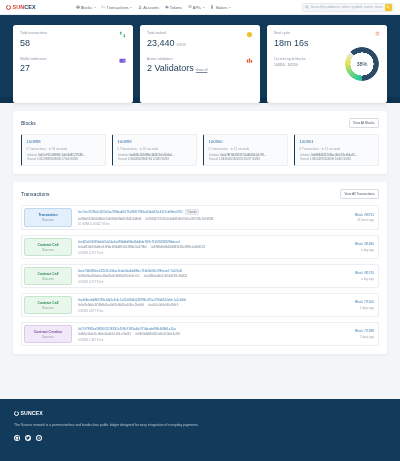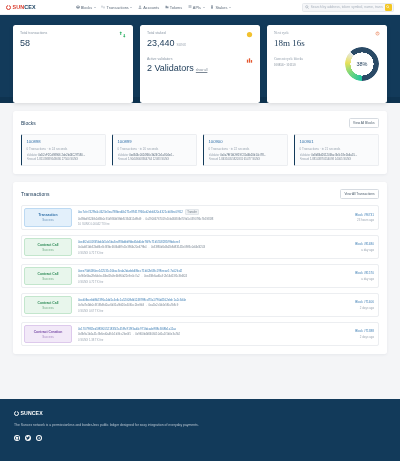--- a/index.html
+++ b/index.html
@@ -70,21 +70,21 @@
   .stat-unit { font-size: 3.4px; color: #9aa5b1; font-weight: normal; }
   .stat-link { font-size: 3.2px; color: #7b8794; text-decoration: underline; }
   .stat-ico { width: 7px; height: 7px; border-radius: 1.2px; display: flex; align-items: center; justify-content: center; font-size: 4.5px; }
   .ico-green { color: #27ae60; }
   .ico-purple { color: #7b5cd6; }
   .ico-yellow { color: #f2c12e; }
   .ico-red { color: #e4572e; }
   .ico-orange { color: #e87040; }
 
   .cycle-card { display: flex; }
-  .cycle-left { flex: 1; font-family: Liberation Serif, serif; }
+  .cycle-left { flex: 1; }
   .gauge { width: 34px; height: 34px; position: relative; align-self: center; margin-right: 1px; }
   .gauge-ring {
     width: 34px; height: 34px; border-radius: 50%;
     background: conic-gradient(from 180deg, #1ec3a0 0deg, #7dd87a 55deg, #e9e05a 95deg, #e6e9ed 136deg, #2a4a66 136deg, #2a4a66 360deg);
     -webkit-mask: radial-gradient(circle, transparent 11.5px, #000 11.6px);
             mask: radial-gradient(circle, transparent 11.5px, #000 11.6px);
   }
   .gauge-label {
     position: absolute; inset: 0; display: flex; align-items: center; justify-content: center;
     font-size: 5.5px; color: #1b3a57;
@@ -243,20 +243,32 @@
         <div>
           <div class="stat-label">Total transactions</div>
           <div class="stat-value">58</div>
         </div>
         <span class="stat-ico ico-green">
           <svg viewBox="0 0 16 16" width="7" height="7" fill="currentColor">
               <path d="M4 1l3 3H5v5H3V4H1l3-3zm8 14l-3-3h2V7h2v5h2l-3 3z"></path>
             </svg>
         </span>
       </div>
+      <div class="stat-block">
+        <div>
+          <div class="stat-label">Wallet addresses</div>
+          <div class="stat-value">27</div>
+        </div>
+        <span class="stat-ico ico-purple">
+          <svg viewBox="0 0 16 16" width="7" height="7" fill="currentColor">
+              <rect x="1" y="4" width="14" height="9" rx="1.5"></rect>
+              <circle cx="11.5" cy="8.5" r="1.2" fill="#fff"></circle>
+            </svg>
+        </span>
+      </div>
     </div>
 
     <div class="stat-card">
       <div class="stat-block">
         <div>
           <div class="stat-label">Total staked</div>
           <div class="stat-value">
             <span>23,440</span>
             <span class="stat-unit">SUNX</span>
           </div>

